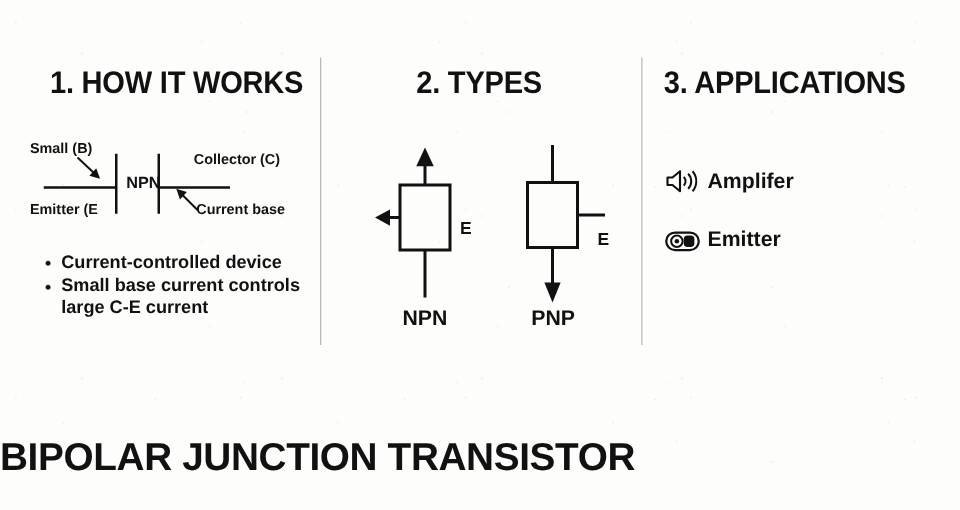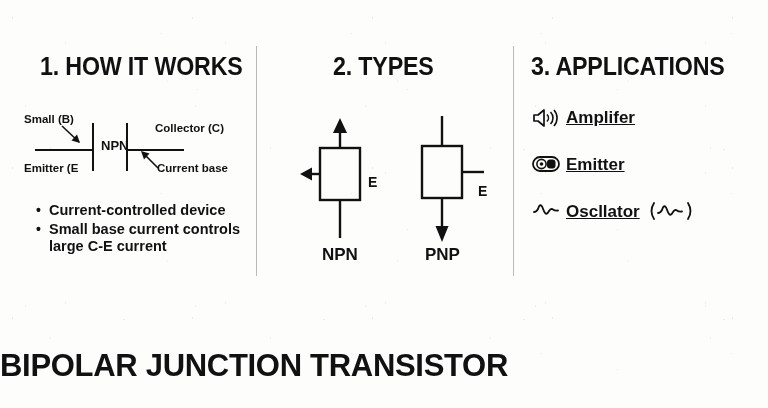--- a/index.html
+++ b/index.html
@@ -156,23 +156,22 @@
   #name-pnp { left: 425px; top: 245px; }
 
   
   .app-list {
     position: absolute;
     left: 532px; top: 108px;
     width: 232px;
   }
   .app-row {
     display: flex;
-    align-items: flex-start;
+    align-items: flex-end;
     height: 47px;
-    text-decoration: underline;
   }
   .app-icon {
     flex: 0 0 auto;
     width: 30px;
     display: flex;
     align-items: center;
   }
   .app-label {
     font-family: "Liberation Sans Narrow", "Liberation Sans", sans-serif;
     font-weight: bold;
@@ -296,33 +295,18 @@
         <svg width="28" height="18" viewBox="0 0 28 18">
           <rect x="1" y="2" width="26" height="14" rx="7" ry="7" fill="none" stroke="#111" stroke-width="1.8"></rect>
           <circle cx="9.5" cy="9" r="4.6" fill="none" stroke="#111" stroke-width="1.6"></circle>
           <circle cx="9.5" cy="9" r="1.8" fill="#111"></circle>
           <rect x="15" y="4.4" width="8.5" height="9.2" rx="3" fill="#111"></rect>
         </svg>
       </span>
       <span class="app-label">Emitter</span>
     </div>
 
-    <div class="app-row">
-      <span class="app-icon">
-        <svg width="28" height="16" viewBox="0 0 28 16">
-          <path d="M2 10 Q4.5 10 6 7 Q8.5 -1 11.5 8 Q14 15 17 9 Q19 6 21 7.5 Q23 9 26 8.5" fill="none" stroke="#111" stroke-width="1.8" stroke-linecap="round"></path>
-        </svg>
-      </span>
-      <span class="app-label">Oscllator</span>
-      <span class="app-trail">
-        <svg width="52" height="18" viewBox="0 0 52 18">
-          <path d="M7 1 Q2 9 7 17" fill="none" stroke="#111" stroke-width="1.8" stroke-linecap="round"></path>
-          <path d="M11 11 Q13.5 11 15 8 Q17.5 0 20.5 9 Q23 16 26 10 Q28 7 30 8.5 Q32 10 35 9.5" fill="none" stroke="#111" stroke-width="1.8" stroke-linecap="round"></path>
-          <path d="M41 1 Q46 9 41 17" fill="none" stroke="#111" stroke-width="1.8" stroke-linecap="round"></path>
-        </svg>
-      </span>
-    </div>
 
   </div>
 
   <div id="footer-title">BIPOLAR JUNCTION TRANSISTOR</div>
 
 </div>
 
 </body></html>

